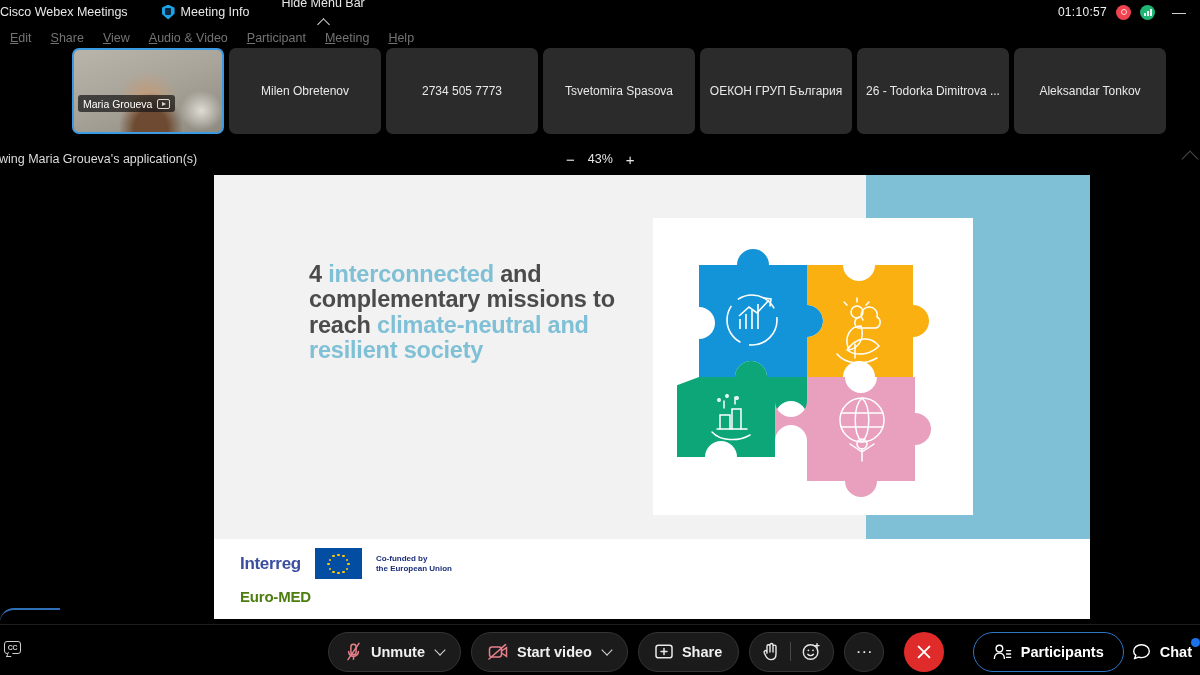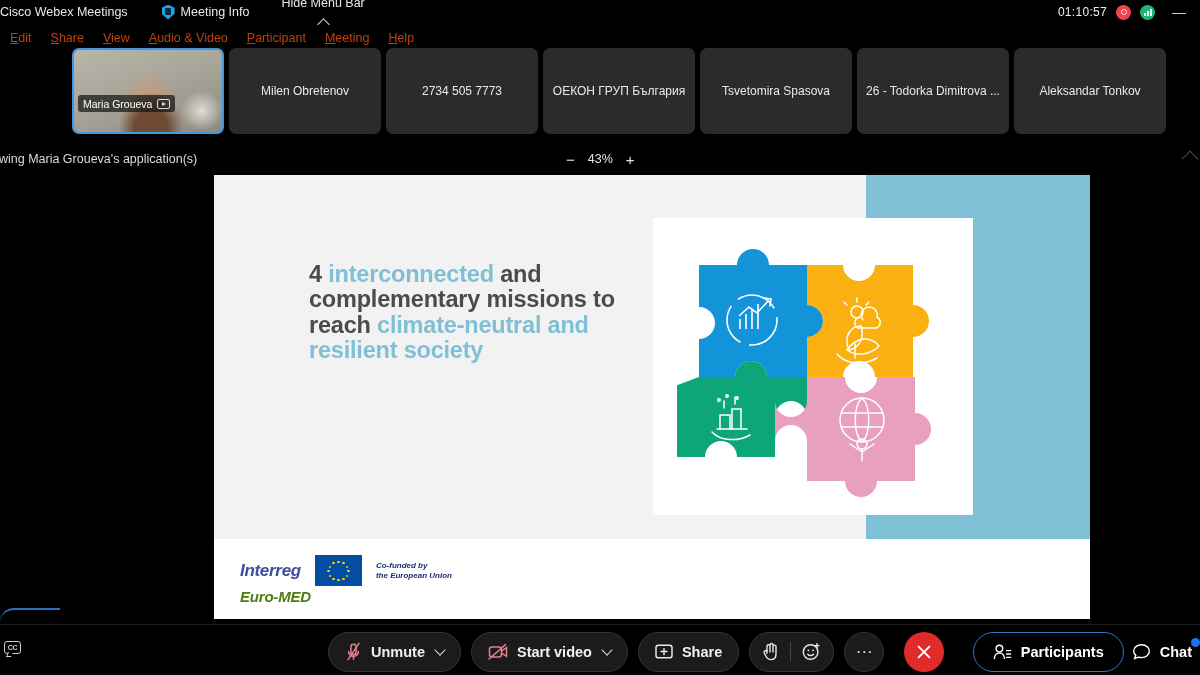--- a/index.html
+++ b/index.html
@@ -48,21 +48,21 @@
   .sig span { width: 2px; background: #eafff4; display: block; }
   .sig span:nth-child(1) { height: 3px; }
   .sig span:nth-child(2) { height: 5px; }
   .sig span:nth-child(3) { height: 7px; }
   .tb-min { color: #cfcfcf; font-size: 14px; margin-left: 8px; }
 
   
   .menubar {
     position: absolute; left: 0; top: 28px; height: 20px;
     display: flex; align-items: center; gap: 19px; padding-left: 10px;
-    color: #c2410c; font-size: 12.5px;
+    color: #737373; font-size: 12.5px;
   }
   .menubar span u { text-decoration: underline; }
   .menubar span { cursor: default; }
 
   
   .filmstrip {
     position: absolute; left: 0; top: 48px; width: 1200px; height: 86px;
     display: flex; gap: 5px; padding-left: 72px;
   }
   .tile {
@@ -129,21 +129,21 @@
     letter-spacing: -.2px;
   }
   .accent { color: #7fc0d6; }
   .card {
     position: absolute; left: 439px; top: 43px; width: 320px; height: 297px;
     background: #fff;
   }
   .puzzle { position: absolute; left: 24px; top: 14px; width: 270px; height: 270px; }
 
   
-  .logo { position: absolute; left: 26px; bottom: 14px; display: flex; flex-direction: column; gap: 2px; font-style: italic; }
+  .logo { position: absolute; left: 26px; bottom: 14px; display: flex; flex-direction: column; gap: 9px; }
   .logo-row1 { display: flex; align-items: center; gap: 14px; }
   .interreg { font-size: 17px; font-weight: 700; color: #3b4ea0; letter-spacing: -.3px; }
   .euromed { font-size: 15px; font-weight: 700; color: #4d7c0f; letter-spacing: -.2px; }
   .euflag {
     width: 47px; height: 31px; background: #034ea2; position: relative;
     display: flex; align-items: center; justify-content: center;
   }
   .eustars { width: 20px; height: 20px; position: relative; }
   .eustars i {
     position: absolute; width: 2.4px; height: 2.4px; background: #ffcc00; border-radius: 50%;
@@ -261,24 +261,24 @@
         <span class="mini-share">▸</span>
       </div>
     </div>
     <div class="tile">
       <span class="tile-label">Milen Obretenov</span>
     </div>
     <div class="tile">
       <span class="tile-label">2734 505 7773</span>
     </div>
     <div class="tile">
+      <span class="tile-label">Tsvetomira Spasova</span>
+    </div>
+    <div class="tile">
       <span class="tile-label">ОЕКОН ГРУП България</span>
-    </div>
-    <div class="tile">
-      <span class="tile-label">Tsvetomira Spasova</span>
     </div>
     <div class="tile">
       <span class="tile-label">26 - Todorka Dimitrova ...</span>
     </div>
     <div class="tile">
       <span class="tile-label">Aleksandar Tonkov</span>
     </div>
   </div>
 
   <div class="sharebar">

